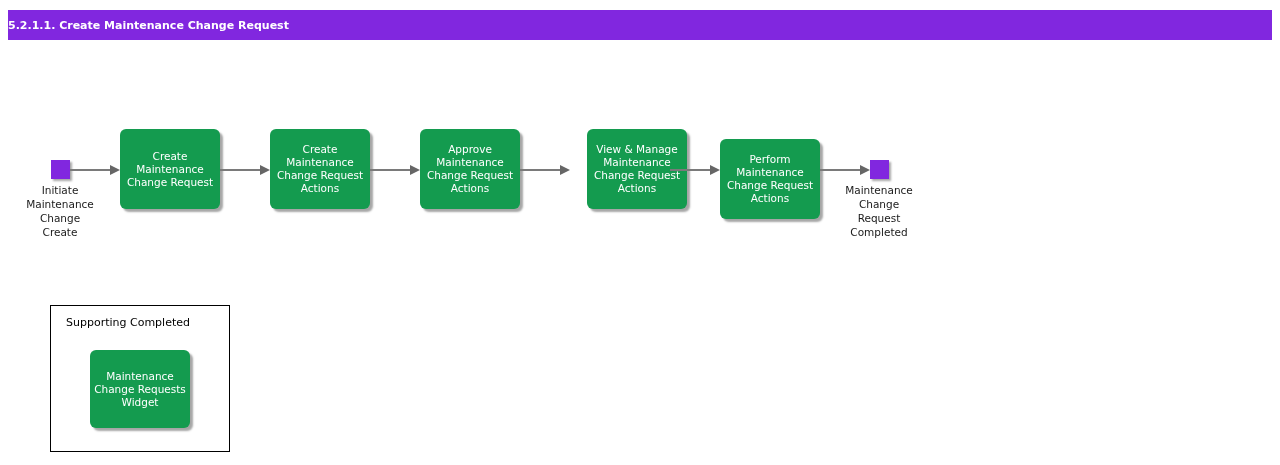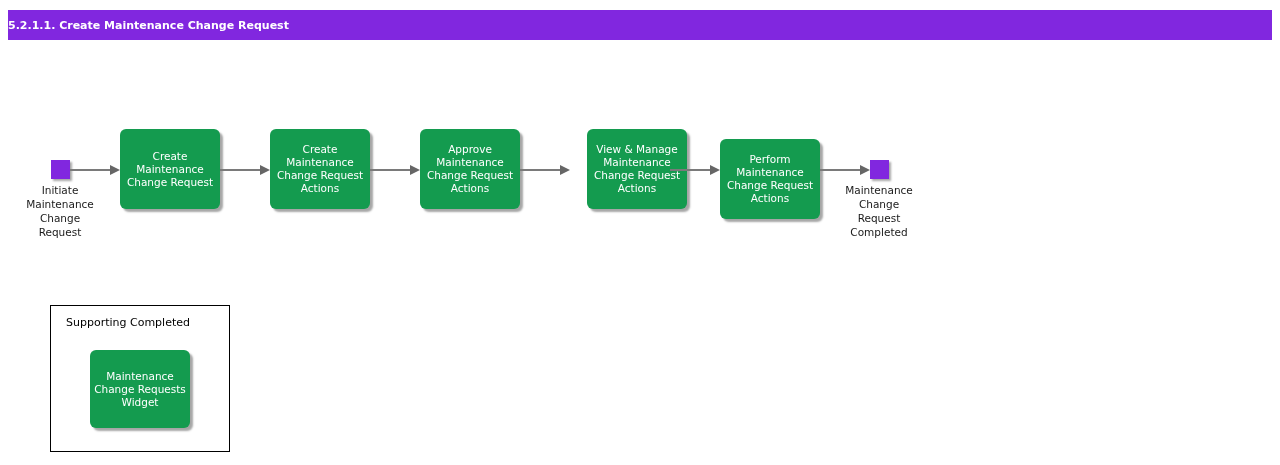--- a/index.html
+++ b/index.html
@@ -114,21 +114,21 @@
 <div id="page">
 
   <div class="titlebar">
     <span>5.2.1.1. Create Maintenance Change Request</span>
   </div>
 
   <div class="event-square start"></div>
   <div class="event-label start">Initiate
 Maintenance
 Change
-Request</div>
+Create</div>
 
   <div class="arrow a0"></div>
 
   <div class="pbox b0">
     <span>Create
 Maintenance
 Change Request</span>
   </div>
 
   <div class="arrow a1"></div>

